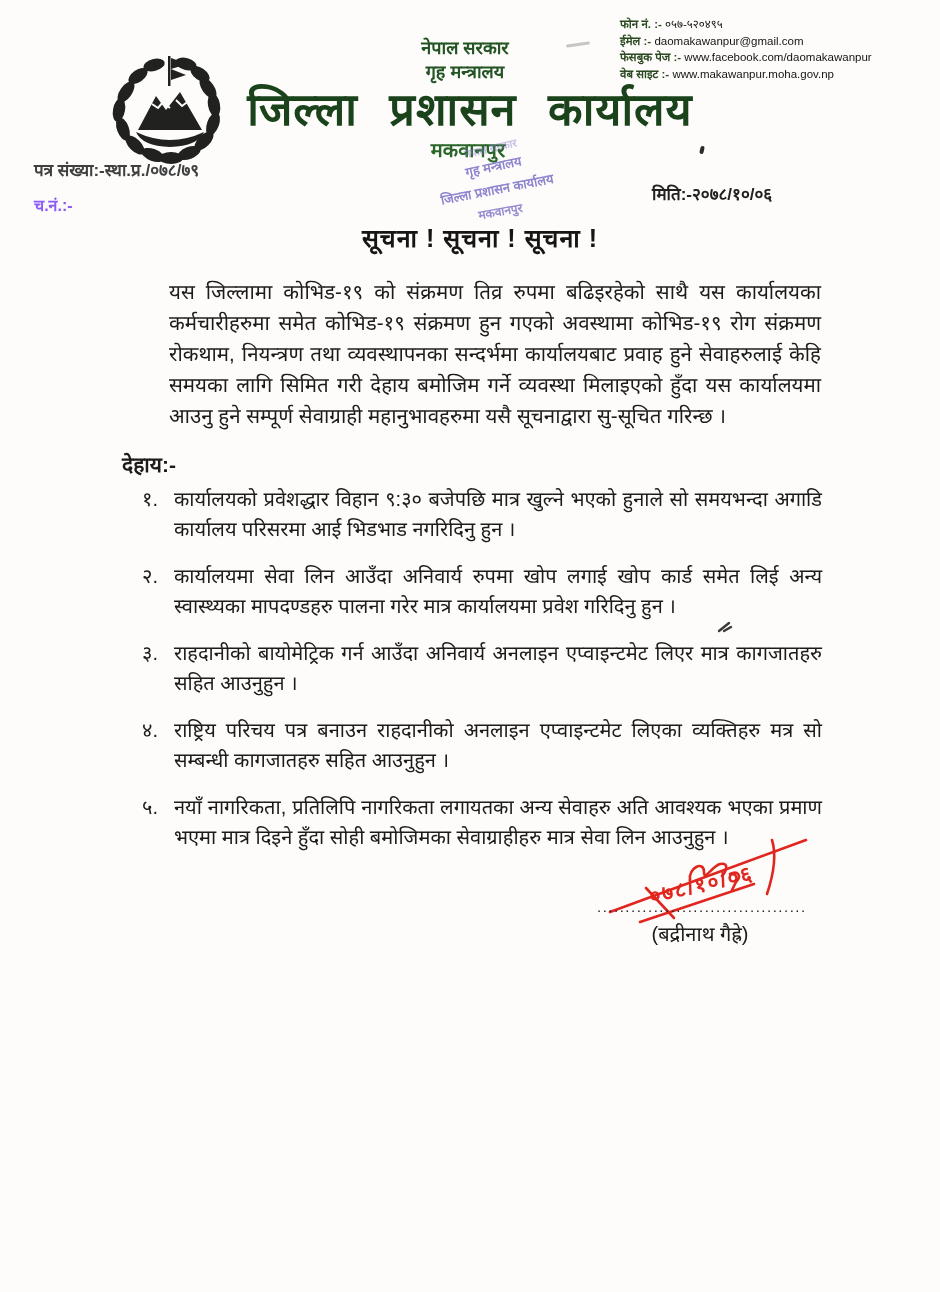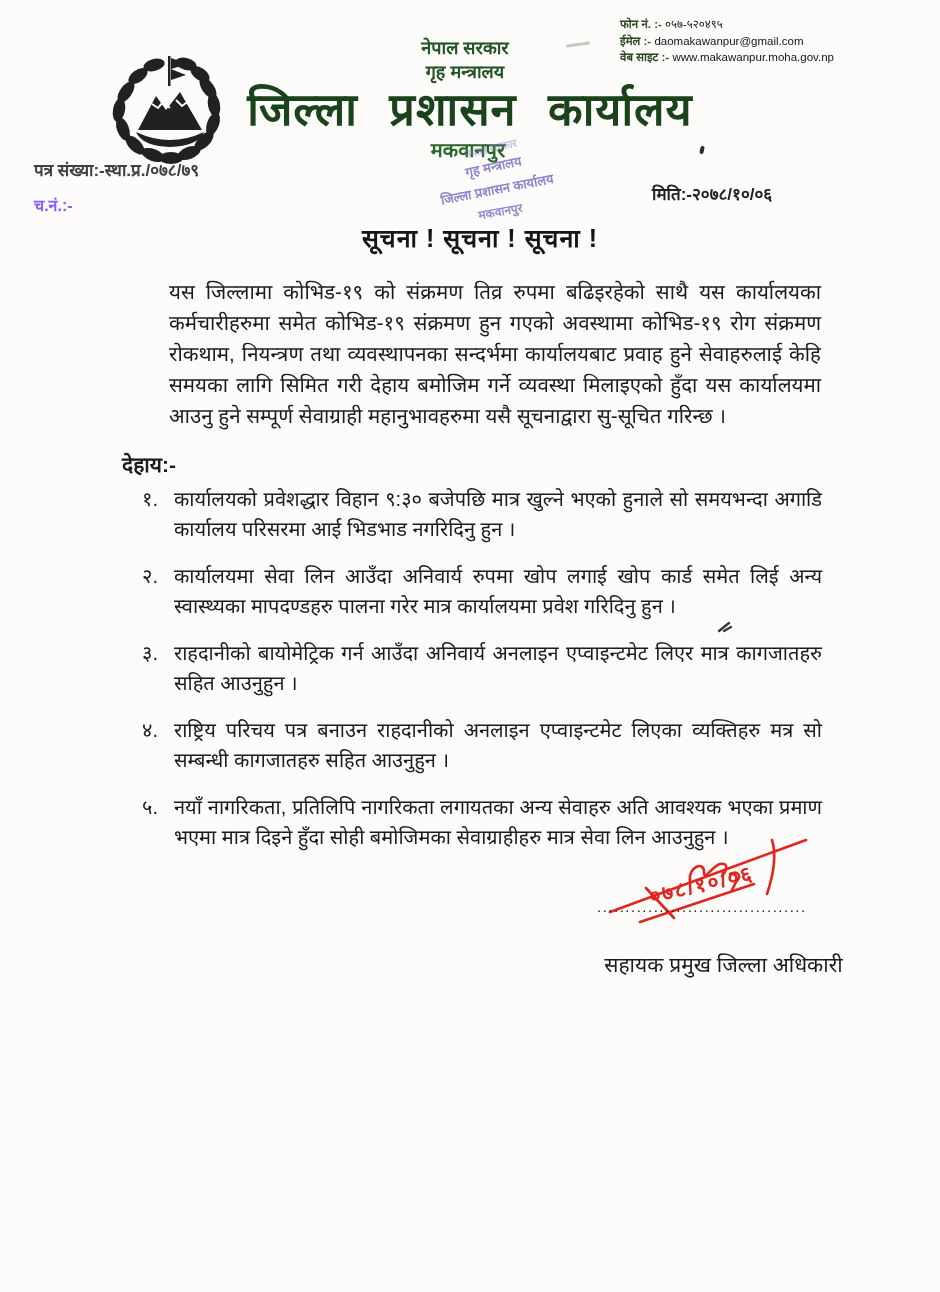--- a/index.html
+++ b/index.html
@@ -242,20 +242,24 @@
   <div class="contact">
     <div class="row">
       <span class="c-label">फोन नं. :-</span>
       <span class="c-val">०५७-५२०४९५</span>
     </div>
     <div class="row">
       <span class="c-label">ईमेल :-</span>
       <span class="c-val">daomakawanpur@gmail.com</span>
     </div>
     <div class="row">
+      <span class="c-label">फेसबुक पेज :-</span>
+      <span class="c-val">www.facebook.com/daomakawanpur</span>
+    </div>
+    <div class="row">
       <span class="c-label">वेब साइट :-</span>
       <span class="c-val">www.makawanpur.moha.gov.np</span>
     </div>
   </div>
 
   <div class="ref-no">पत्र संख्या:-स्था.प्र./०७८/७९</div>
   <div class="ch-no">च.नं.:-</div>
   <div class="letter-date">मिति:-२०७८/१०/०६</div>
 
   <h2 class="notice-title">सूचना ! सूचना ! सूचना !</h2>
@@ -290,21 +294,21 @@
       <path d="M4 76 L200 4"></path>
       <path d="M40 52 L68 82"></path>
       <path d="M84 44 c-2 -12 14 -20 14 -8 c0 10 8 -6 16 -8 c10 -2 6 8 2 12"></path>
       <path d="M124 38 c8 -4 12 2 6 8 l-4 8"></path>
       <path d="M166 4 c5 16 1 36 -5 54"></path>
       <path d="M34 86 L148 48"></path>
     </g>
   </svg>
   <div class="hand-date">०७८/१०/०६</div>
   <div class="dots">......................................</div>
-  <div class="sig-title">सहायक प्रमुख जिल्ला अधिकारी</div>
+  <div class="sig-name">(बद्रीनाथ गैह्रे)</div>
 
   <div class="pencil-mark"></div>
   <div class="ink-dot"></div>
   <svg class="ink-smudge" viewBox="0 0 18 16">
     <g fill="none" stroke="#3a3a38" stroke-width="2.4" stroke-linecap="round">
       <path d="M3 13 L13 5"></path>
       <path d="M8 13 L15 9"></path>
     </g>
   </svg>
 

